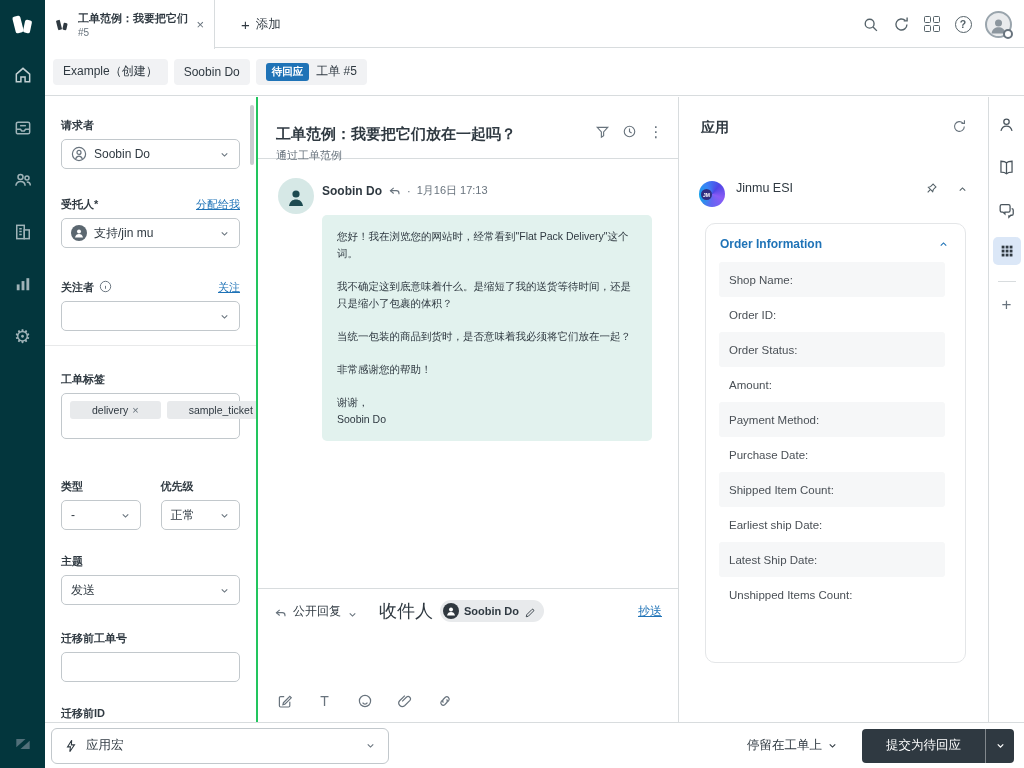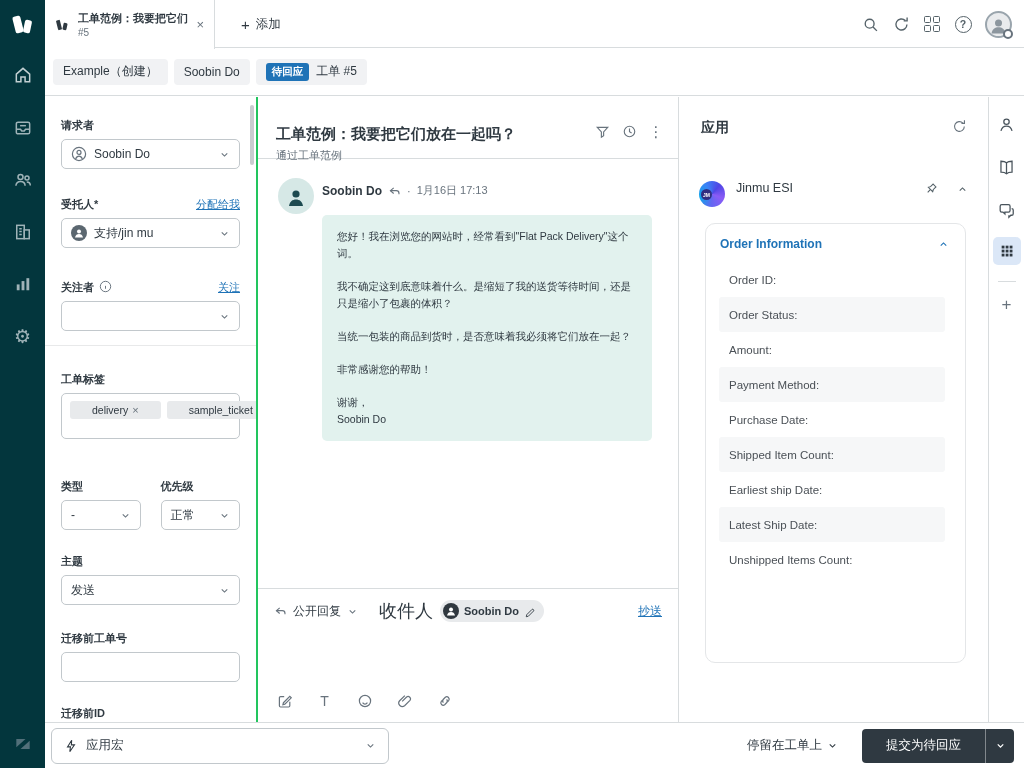--- a/index.html
+++ b/index.html
@@ -102,21 +102,21 @@
   .reply-ic svg { width:13px; height:13px; }
   .msg-dot { color:#68737d; font-size:11px; }
   .msg-time { font-size:11px; color:#68737d; }
   .bubble { position:absolute; left:64px; top:118px; width:330px; background:#e2f2ee; border-radius:5px; padding:13px 15px;
             font-size:10.5px; line-height:1.62; color:#2f3941; }
   .bubble p { margin:0 0 16px; }
   .bubble p.tight { margin:0; }
 
   .composer { position:absolute; left:0; right:0; bottom:0; height:134px; border-top:1px solid #d8dcde; }
   .composer-top { display:flex; align-items:center; gap:7px; padding:10px 16px 0; }
-  .reply-type { display:flex; align-items:center; gap:6px; font-size:12px; color:#2f3941; cursor:pointer; }
+  .reply-type { display:flex; align-items:flex-end; gap:6px; font-size:12px; color:#2f3941; cursor:pointer; }
   .reply-type .chev { color:#68737d; }
   .to-label { font-size:18px; color:#2f3941; margin-left:14px; }
   .rec-pill { display:flex; align-items:center; gap:5px; background:#e8eaec; border-radius:12px; height:22px; padding:0 8px 0 3px; cursor:pointer; }
   .rec-pill .pav { width:16px; height:16px; border-radius:50%; background:#30383f; position:relative; overflow:hidden; }
   .rec-pill .pav svg { position:absolute; width:12px; height:12px; left:2px; top:2px; color:#fff; }
   .rec-name { font-size:11px; font-weight:bold; color:#2f3941; }
   .pencil { width:12px; height:12px; color:#2f3941; }
   .pencil svg { width:12px; height:12px; }
   .cc-link { margin-left:auto; font-size:12px; color:#1f73b7; text-decoration:underline; cursor:pointer; }
   .composer-toolbar { position:absolute; left:18px; bottom:13px; display:flex; gap:23px; align-items:center; color:#68737d; }
@@ -544,20 +544,21 @@
 
     <div class="app-card">
       <div class="oi-head">
         <span class="oi-title">Order Information</span>
         <span class="chev">
           <svg viewBox="0 0 14 14" fill="none" stroke="currentColor" stroke-width="1.4">
               <path d="M3.5 8.5 L7 5 L10.5 8.5"></path>
             </svg>
           </span>
       </div>
+      <div class="oi-row alt">Shop Name:</div>
       <div class="oi-row">Order ID:</div>
       <div class="oi-row alt">Order Status:</div>
       <div class="oi-row">Amount:</div>
       <div class="oi-row alt">Payment Method:</div>
       <div class="oi-row">Purchase Date:</div>
       <div class="oi-row alt">Shipped Item Count:</div>
       <div class="oi-row">Earliest ship Date:</div>
       <div class="oi-row alt">Latest Ship Date:</div>
       <div class="oi-row">Unshipped Items Count:</div>
     </div>

